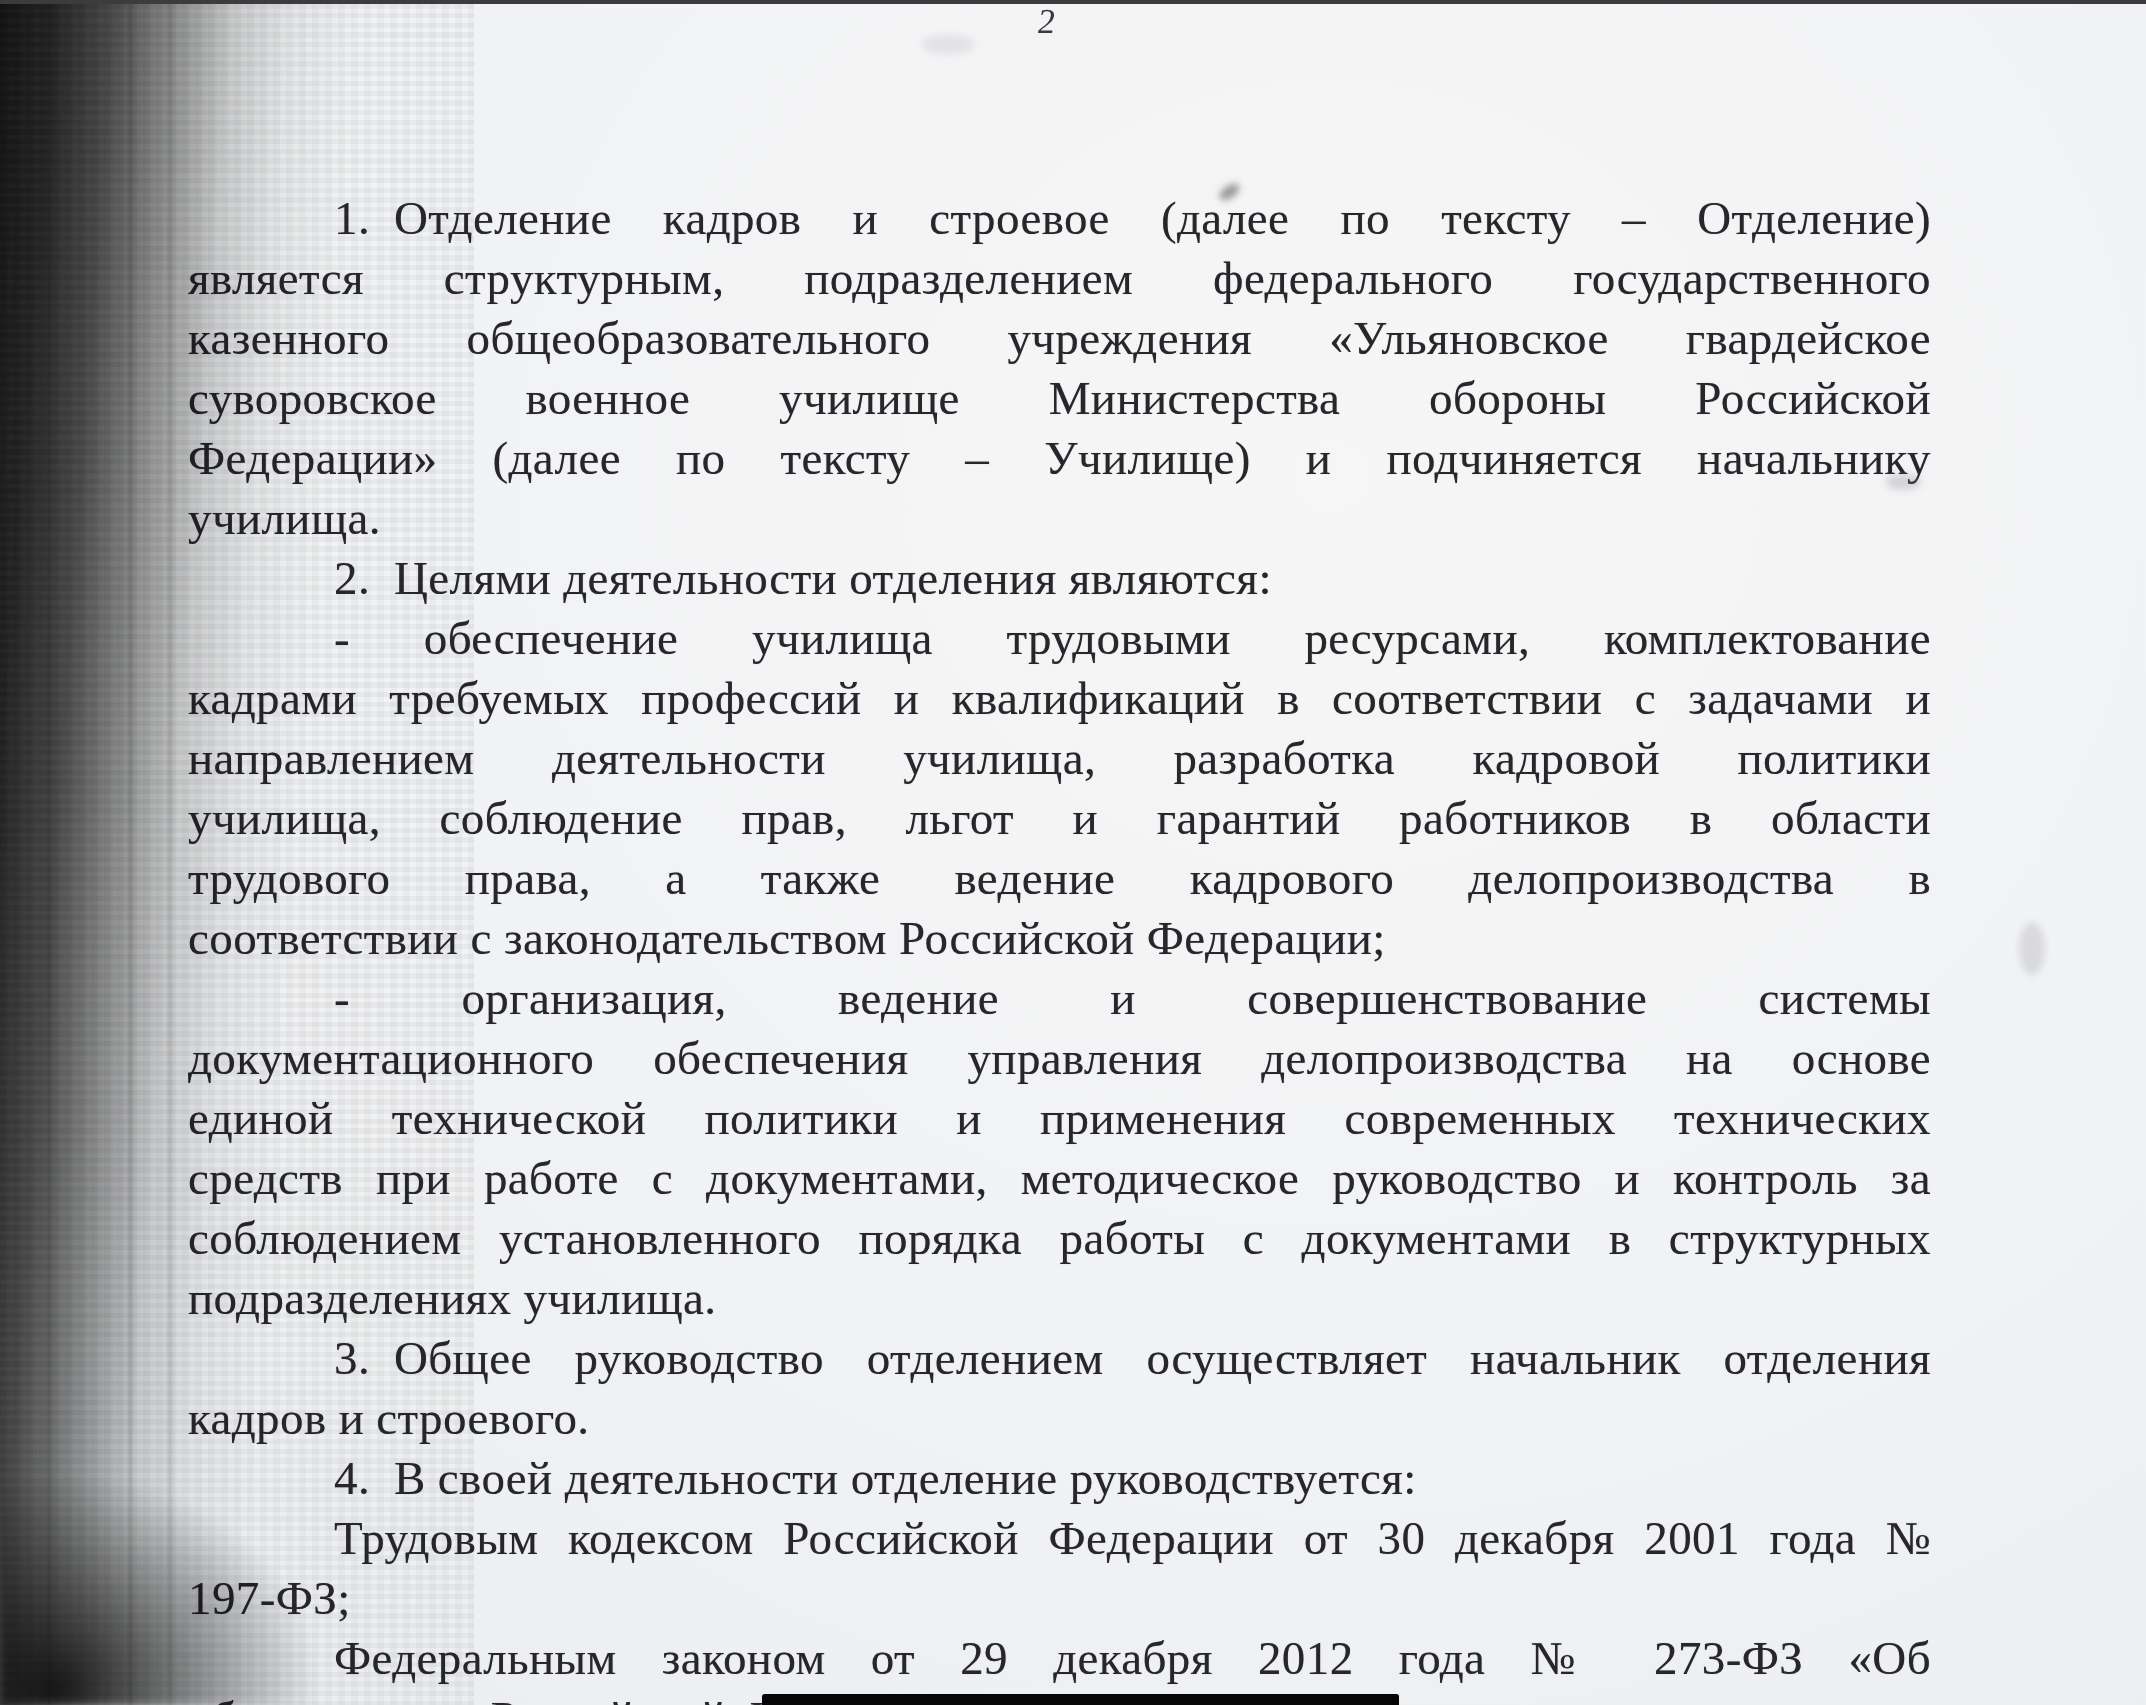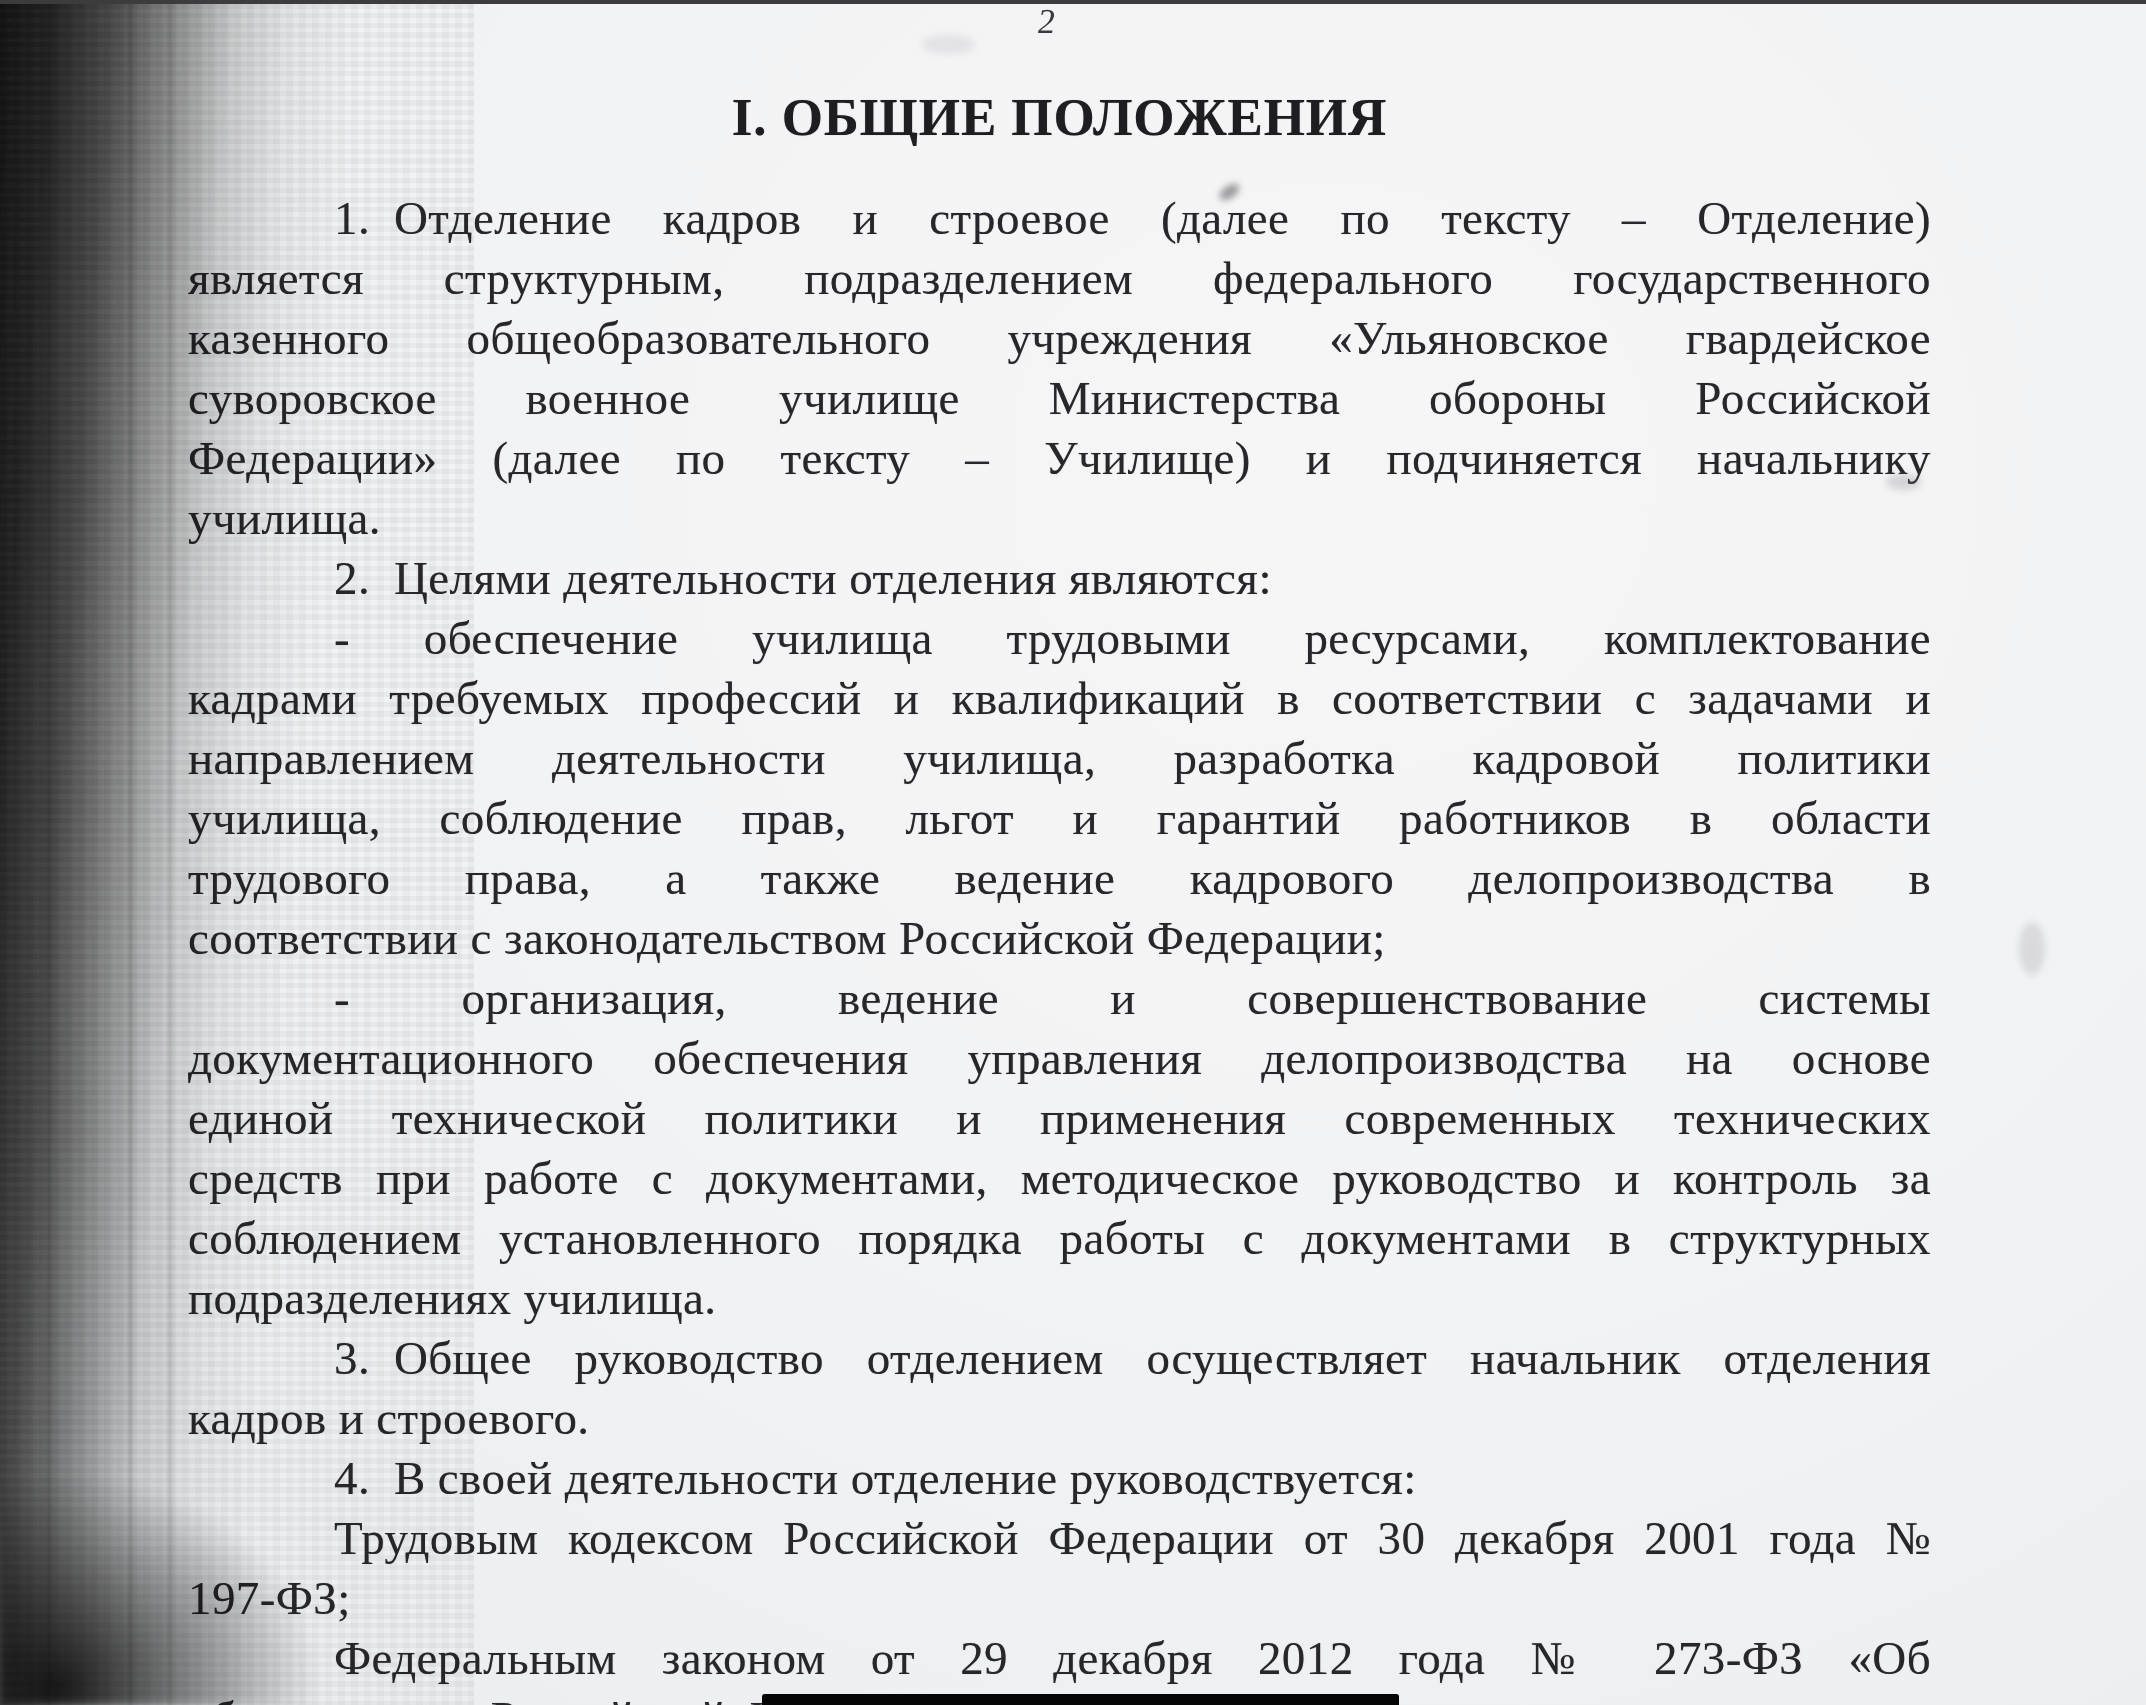--- a/index.html
+++ b/index.html
@@ -87,21 +87,20 @@
   .smudge.m3 { left:2019px; top:922px; width:26px; height:53px; background:rgba(130,130,135,.22); }
   .smudge.m4 { left:922px; top:35px;   width:53px; height:19.3px; background:rgba(150,150,155,.18); }
 </style>
 </head>
 <body>
 
 <div class="page">
 
   <div class="page-number">2</div>
 
-  <h1 class="doc-title">I. ОБЩИЕ ПОЛОЖЕНИЯ</h1>
 
   <div class="doc-body">
 
   <div class="doc-line indent">1. Отделение кадров и строевое (далее по тексту – Отделение)</div>
       <div class="doc-line">является структурным, подразделением федерального государственного</div>
       <div class="doc-line">казенного общеобразовательного учреждения «Ульяновское гвардейское</div>
       <div class="doc-line">суворовское военное училище Министерства обороны Российской</div>
       <div class="doc-line">Федерации» (далее по тексту – Училище) и подчиняется начальнику</div>
       <div class="doc-line para-end">училища.</div>
       <div class="doc-line indent para-end">2. Целями деятельности отделения являются:</div>

